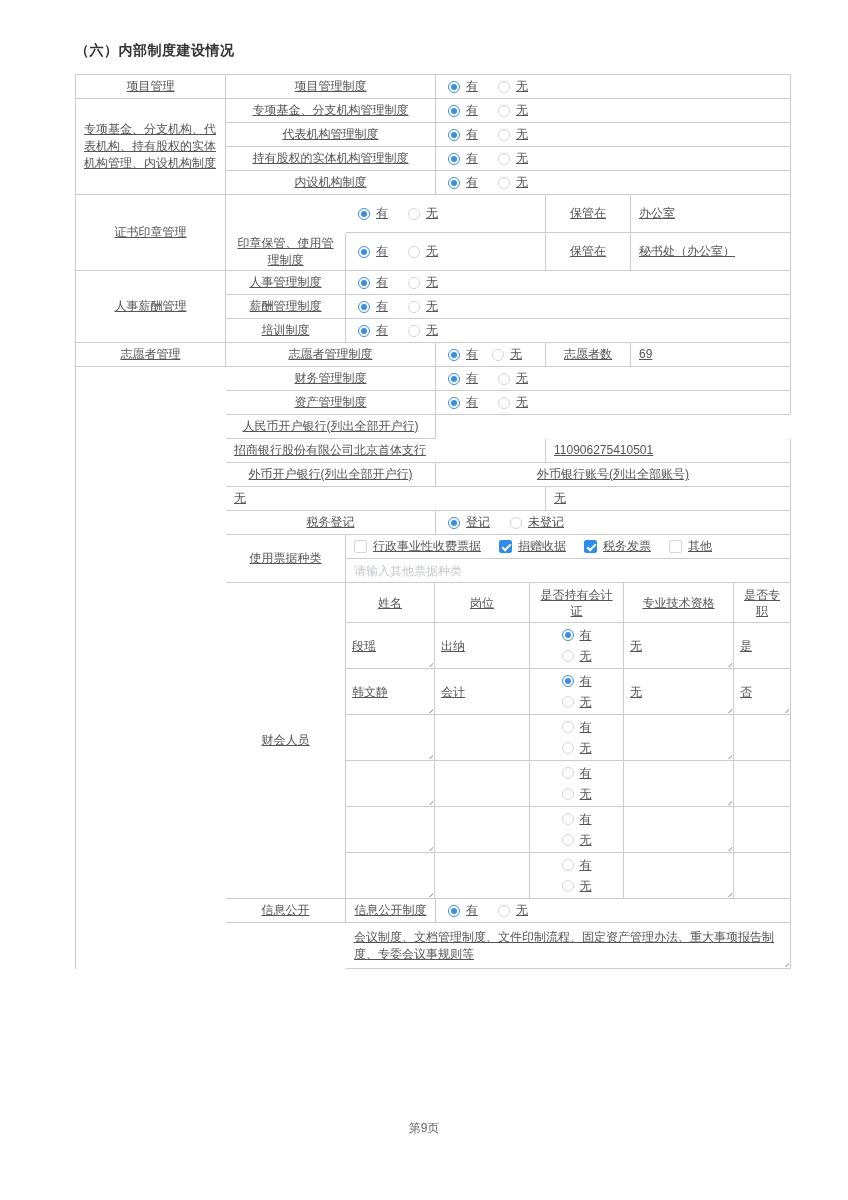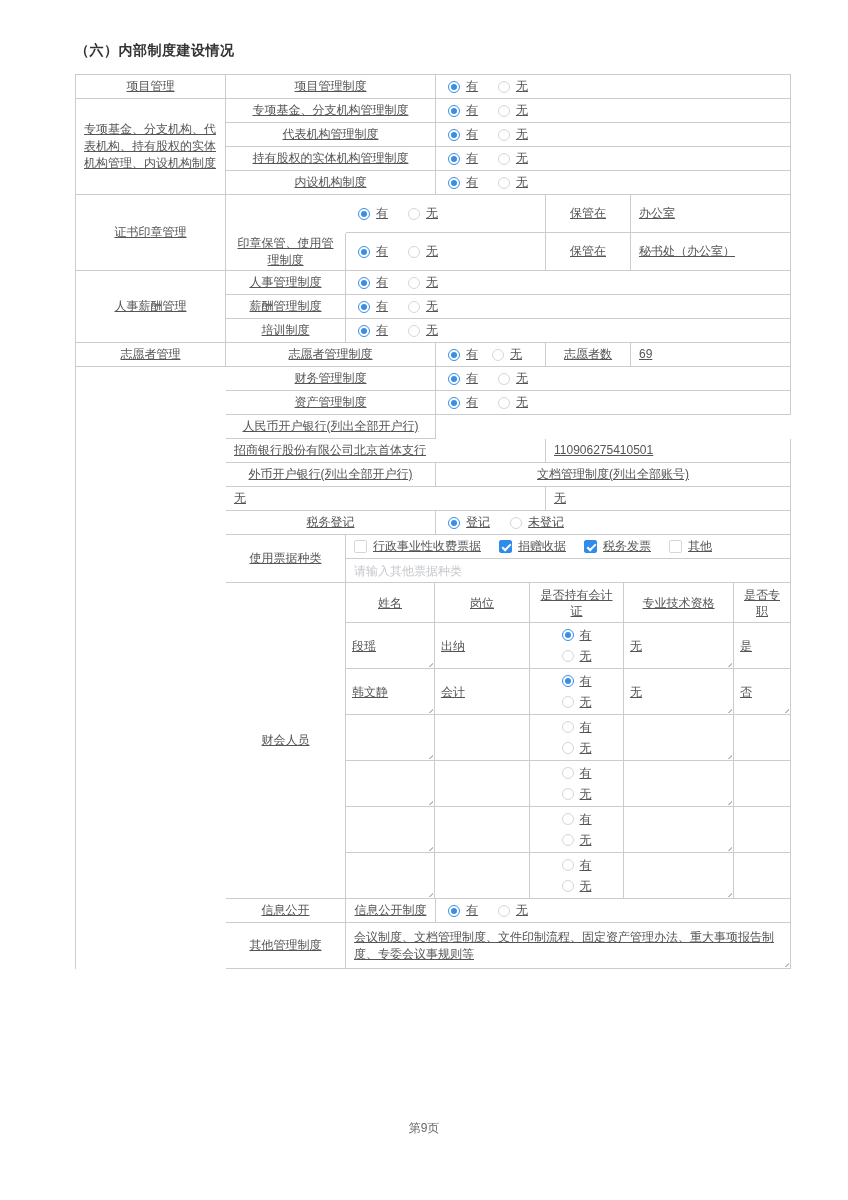--- a/index.html
+++ b/index.html
@@ -248,21 +248,21 @@
         <span class="dot"></span>
         <span class="rlabel">无</span>
       </span>
   </div>
 
   <div class="cell" style="grid-area:14/2/15/4">人民币开户银行(列出全部开户行)</div>
   <div class="cell left" style="grid-area:15/2/16/5">招商银行股份有限公司北京首体支行</div>
   <div class="cell left" style="grid-area:15/5/16/7">110906275410501</div>
 
   <div class="cell" style="grid-area:16/2/17/4">外币开户银行(列出全部开户行)</div>
-  <div class="cell" style="grid-area:16/4/17/7">文档管理制度(列出全部账号)</div>
+  <div class="cell" style="grid-area:16/4/17/7">外币银行账号(列出全部账号)</div>
   <div class="cell left" style="grid-area:17/2/18/5">无</div>
   <div class="cell left" style="grid-area:17/5/18/7">无</div>
 
   <div class="cell" style="grid-area:18/2/19/4">税务登记</div>
   <div class="cell rad" style="grid-area:18/4/19/7">
     <span class="radio sel">
         <span class="dot"></span>
         <span class="rlabel">登记</span>
       </span>
     <span class="radio">
@@ -461,21 +461,20 @@
     <span class="radio sel">
         <span class="dot"></span>
         <span class="rlabel">有</span>
       </span>
     <span class="radio">
         <span class="dot"></span>
         <span class="rlabel">无</span>
       </span>
   </div>
 
-  <div class="cell" style="grid-area:29/2/30/3">其他管理制度</div>
   <div class="cell left" style="grid-area:29/3/30/7">
       <span>会议制度、文档管理制度、文件印制流程、固定资产管理办法、重大事项报告制度、专委会议事规则等</span>
       <span class="grip"></span>
     </div>
 
 </div>
 
 <div class="footer">第9页</div>
 
 </body></html>

